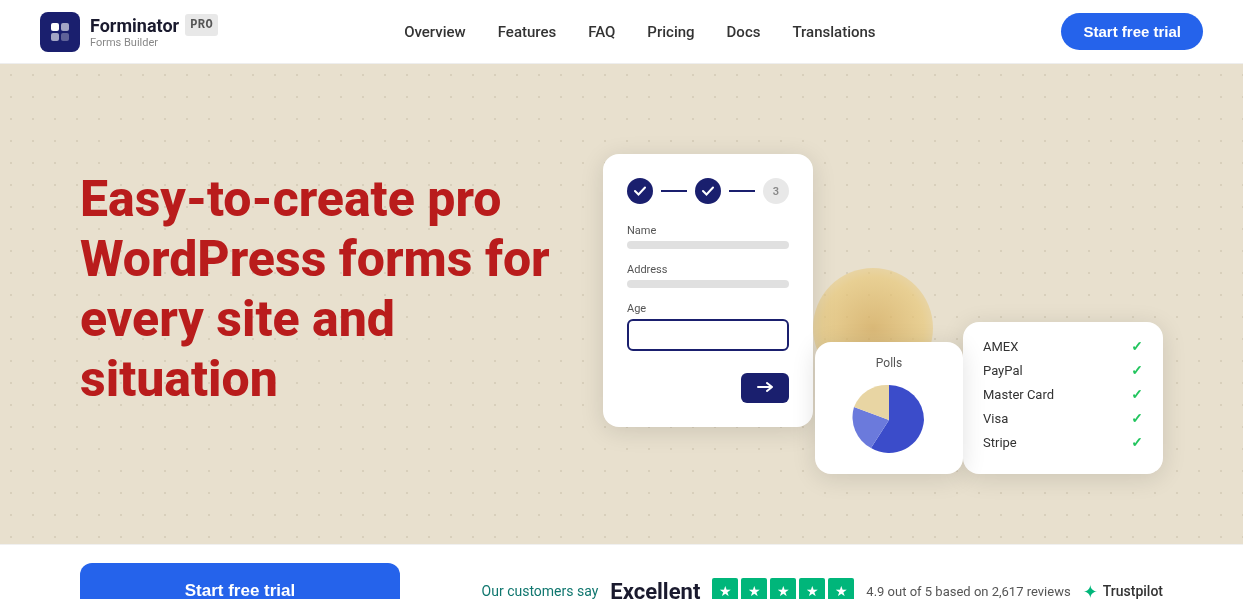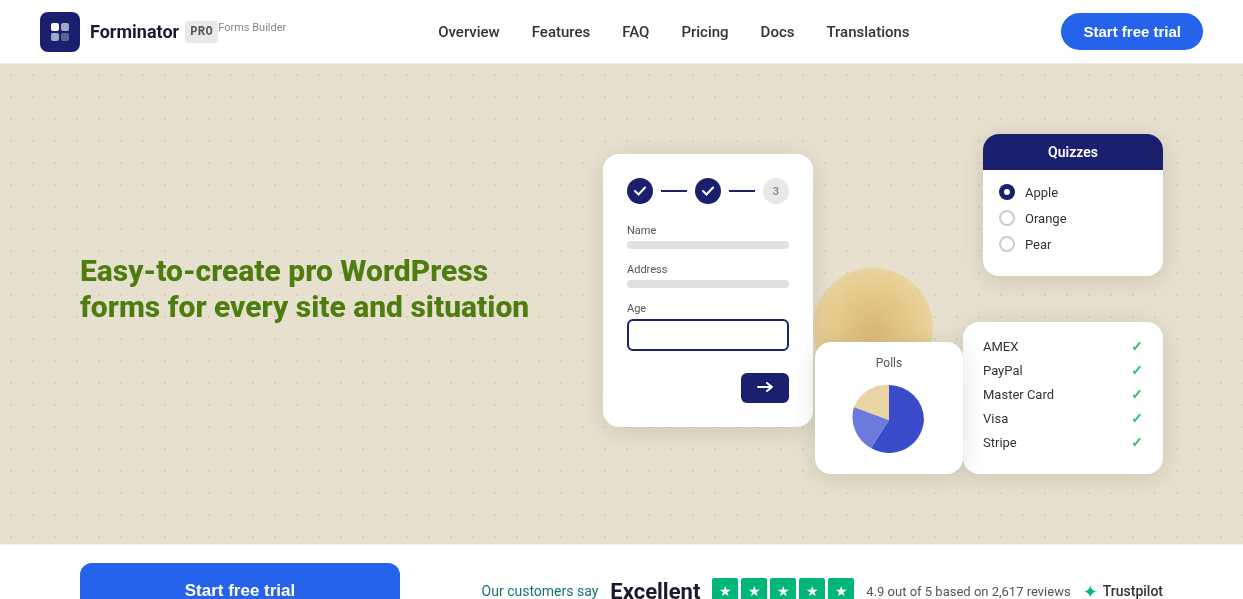--- a/index.html
+++ b/index.html
@@ -10,21 +10,21 @@
       display: flex; align-items: center; justify-content: space-between;
       padding: 0 40px; height: 64px; border-bottom: 1px solid #eee;
       background: #fff;
     }
     .header-left { display: flex; align-items: center; gap: 10px; }
     .logo-icon {
       width: 40px; height: 40px; background: #1a1f6e; border-radius: 8px;
       display: flex; align-items: center; justify-content: center;
       color: #fff; font-size: 18px;
     }
-    .logo-text { display: flex; flex-direction: row; }
+    .logo-text { display: flex; flex-direction: column; }
     .logo-name { font-size: 18px; font-weight: 700; color: #1a1a2e; display: flex; align-items: center; gap: 6px; }
     .pro-badge {
       font-size: 12px; background: #e8e8e8; color: #555; padding: 4px 5px;
       border-radius: 3px; font-weight: 600; letter-spacing: 0.5px; font-family: Liberation Mono, monospace;
     }
     .logo-sub { font-size: 11px; color: #888; }
     .header-nav { display: flex; align-items: center; gap: 32px; }
     .nav-link {
       font-size: 15px; color: #333; text-decoration: none; cursor: pointer;
       font-weight: 500;
@@ -42,21 +42,21 @@
       padding: 50px 80px;
     }
     .hero-dots {
       position: absolute; inset: 0;
       background-image: radial-gradient(circle, #c8bea8 1px, transparent 1px);
       background-size: 22px 22px;
       opacity: 0.5;
     }
     .hero-content { position: relative; z-index: 2; max-width: 480px; }
     .hero-title {
-      font-size: 30px; font-weight: 800; color: #4d7c0f; line-height: 1.2;
+      font-size: 50px; font-weight: 800; color: #b91c1c; line-height: 1.2;
       margin-bottom: 30px;
     }
 
     
     .hero-visuals {
       position: absolute; right: 80px; top: 50%; transform: translateY(-50%);
       z-index: 2; width: 560px; height: 340px;
     }
 
     
@@ -243,39 +243,20 @@
       </div>
       <div style="overflow:hidden; margin-top:4px;">
         <button class="form-btn">
           <svg width="16" height="10" viewBox="0 0 16 10">
               <path d="M1 5H15M10 1L15 5L10 9" stroke="white" stroke-width="2" fill="none" stroke-linecap="round" stroke-linejoin="round"></path>
             </svg>
         </button>
       </div>
     </div>
 
-    <div class="quiz-card">
-      <div class="quiz-header">Quizzes</div>
-      <div class="quiz-body">
-        <div class="quiz-option">
-          <div class="radio-filled">
-              <div class="radio-inner"></div>
-            </div>
-          <span>Apple</span>
-        </div>
-        <div class="quiz-option">
-          <div class="radio-empty"></div>
-          <span>Orange</span>
-        </div>
-        <div class="quiz-option">
-          <div class="radio-empty"></div>
-          <span>Pear</span>
-        </div>
-      </div>
-    </div>
 
     <div class="payment-card">
       <div class="payment-row">
         <span>AMEX</span>
         <span class="check-icon">✓</span>
       </div>
       <div class="payment-row">
         <span>PayPal</span>
         <span class="check-icon">✓</span>
       </div>

